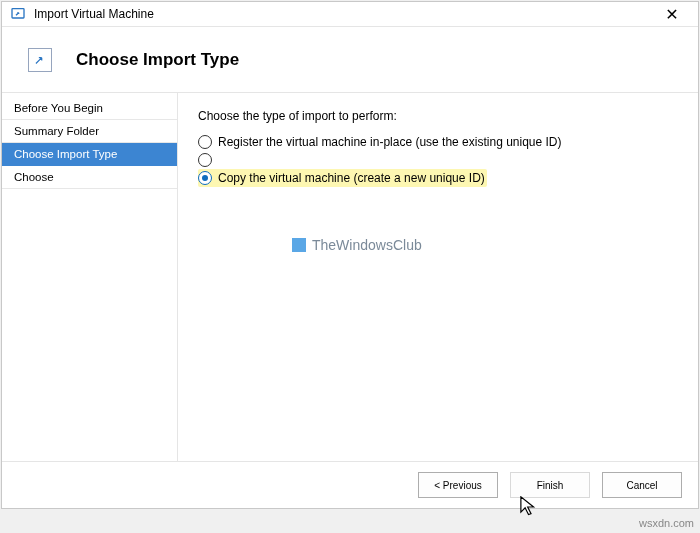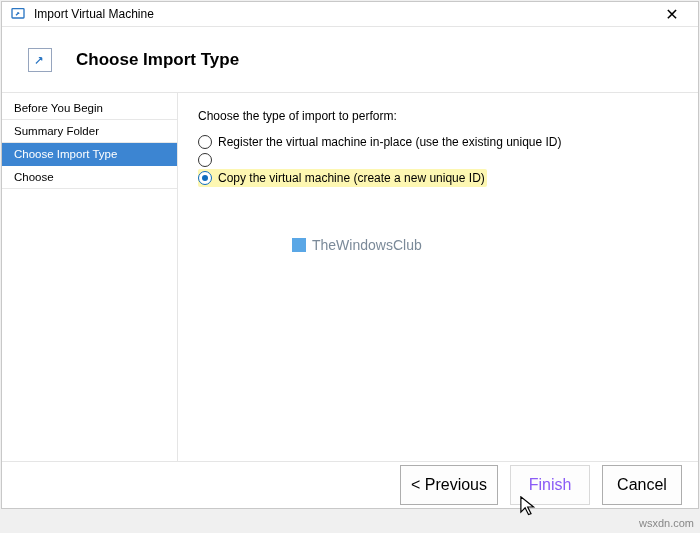--- a/index.html
+++ b/index.html
@@ -128,30 +128,30 @@
     .footer {
       height: 46px;
       display: flex;
       align-items: center;
       justify-content: flex-end;
       gap: 12px;
       padding: 0 16px;
       background: #fff;
     }
     .btn {
-      min-width: 80px; height: 40px;
+      min-width: 80px; height: 26px;
       border: 1px solid #adadad;
       background: #fdfdfd;
-      font-size: 16px;
+      font-size: 10px;
       display: inline-flex; align-items: center; justify-content: center;
       padding: 12px 10px;
       cursor: default;
     }
     .btn.default { border: 1.5px solid #0f6cbd; }
-    .btn.disabled { color: #8b5cf6; border-color: #d9d9d9; }
+    .btn.disabled { color: #000000; border-color: #d9d9d9; }
     .cursor {
       position: absolute;
       left: 520px; top: 496px;
       pointer-events: none;
     }
     .cursor svg { width: 17px; height: 22px; display: block; }
     .attrib {
       position: absolute;
       right: 6px; bottom: 4px;
       font-size: 11px;

